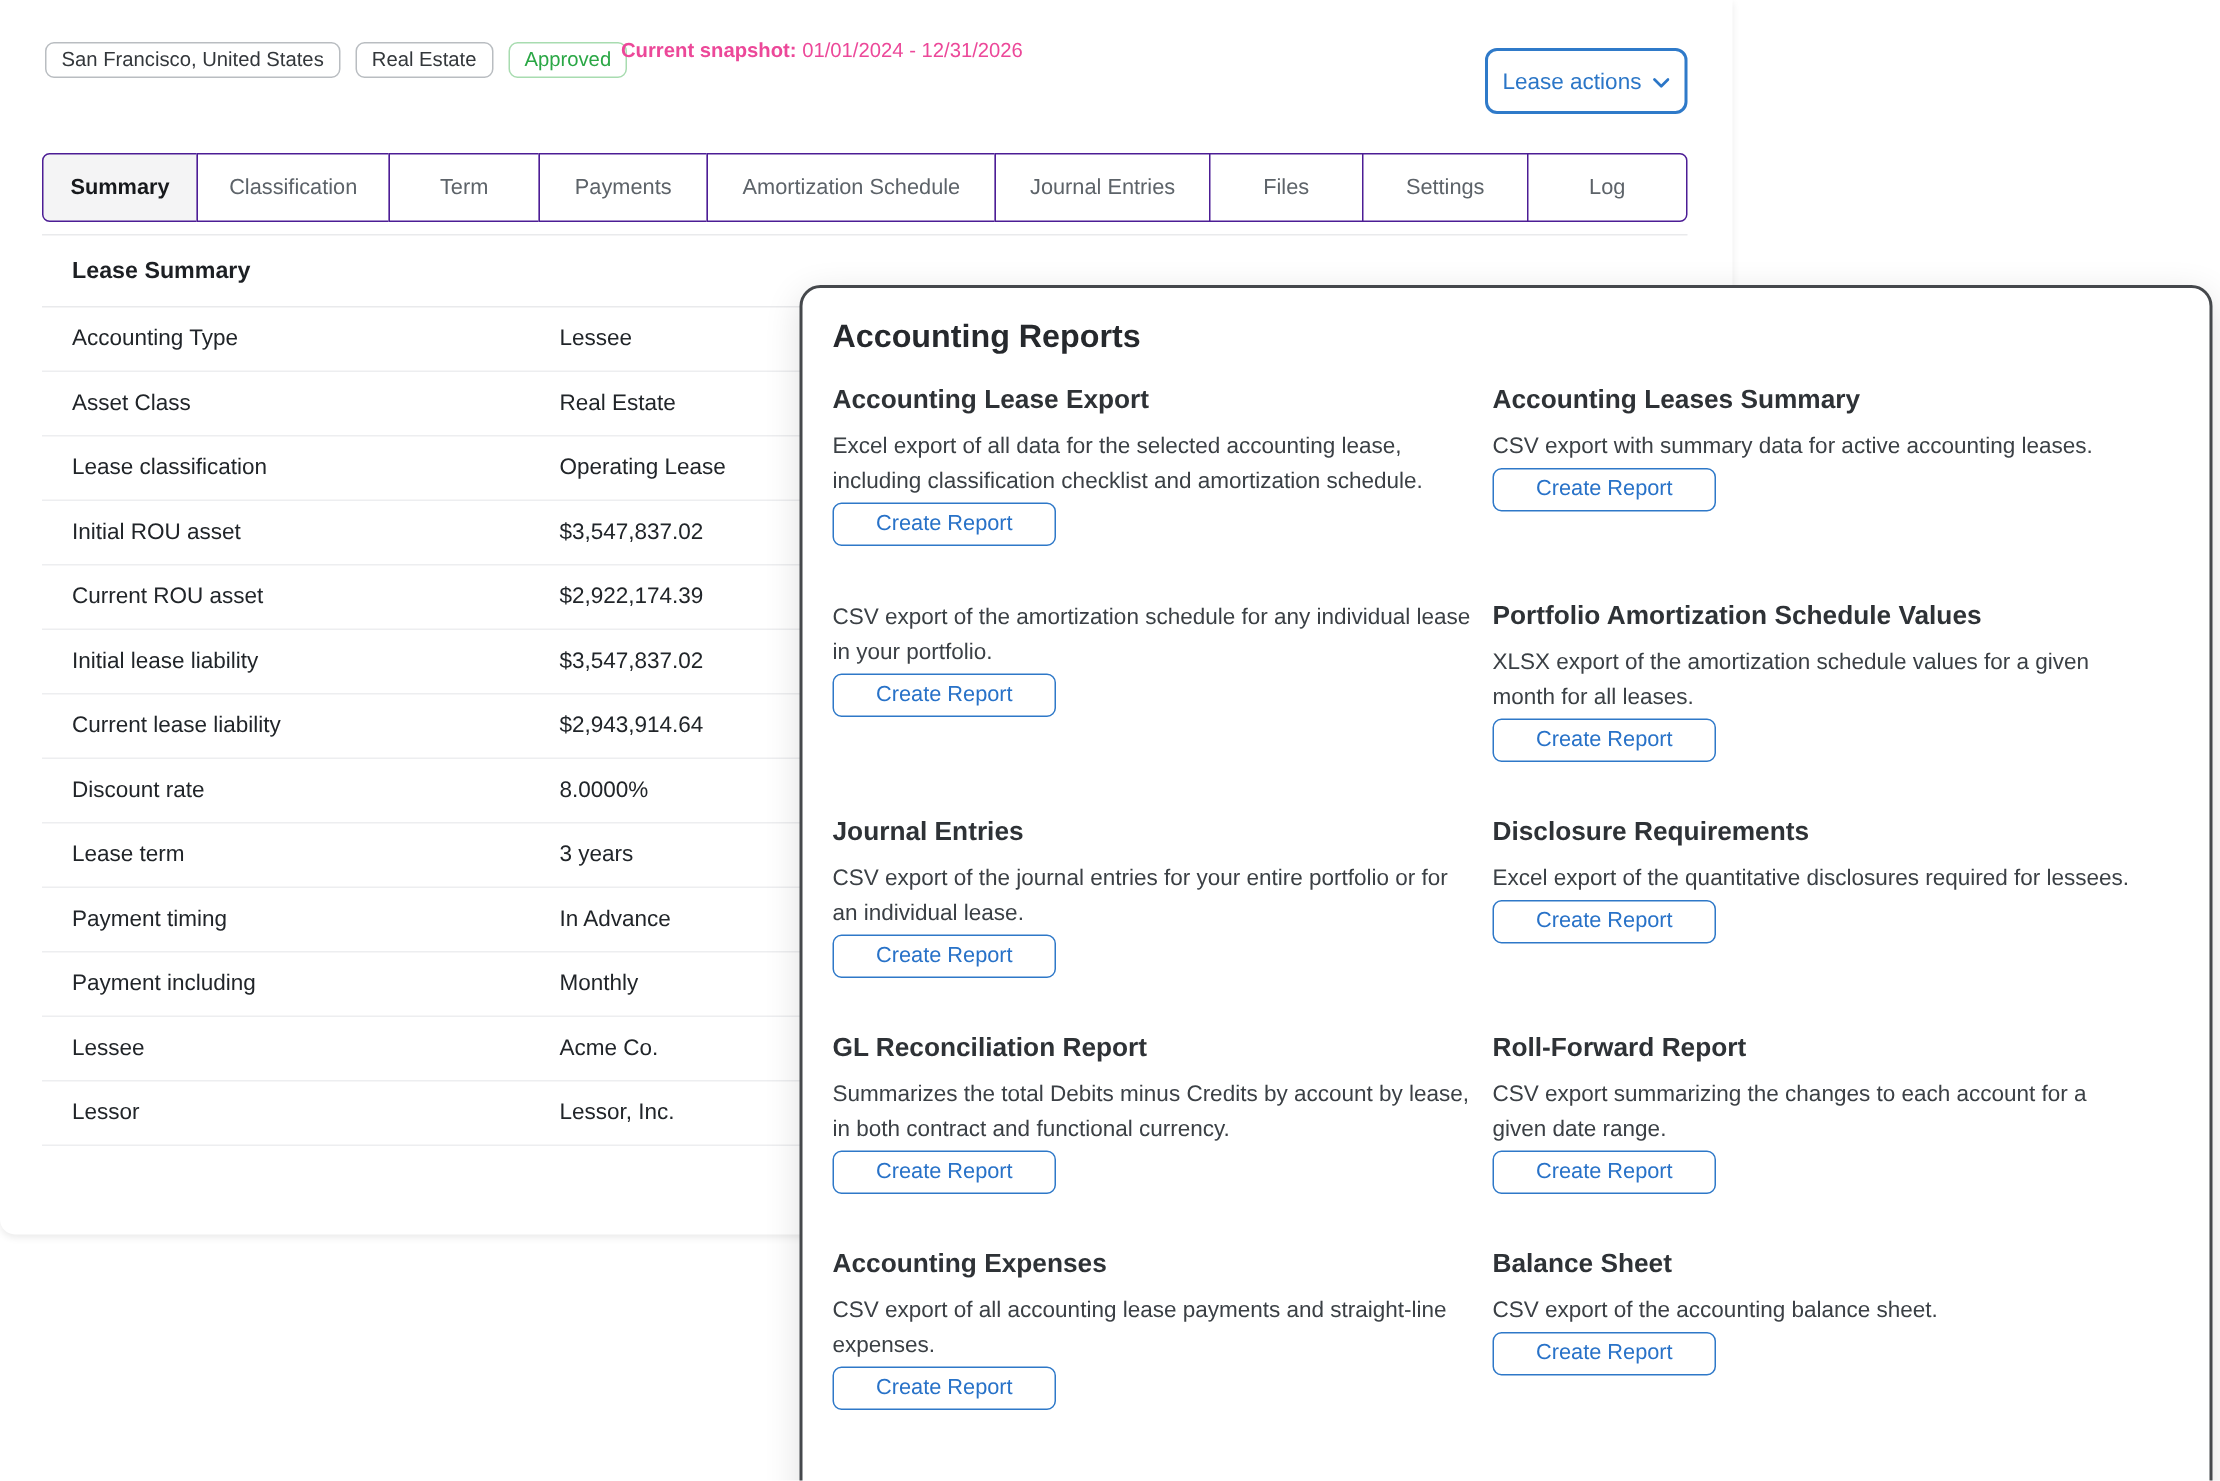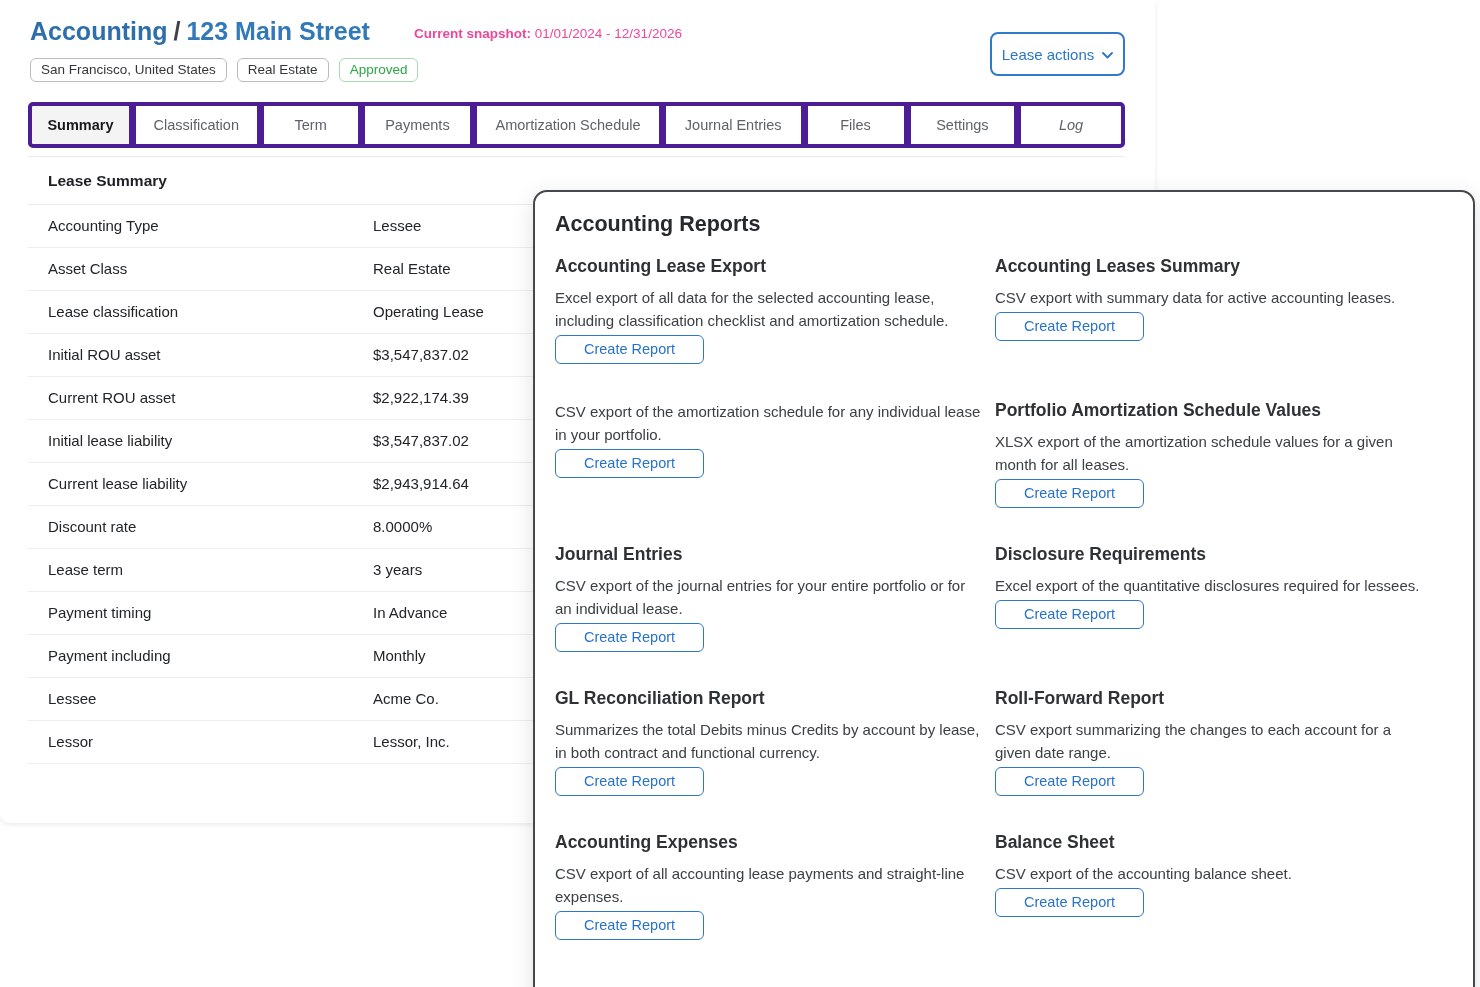--- a/index.html
+++ b/index.html
@@ -52,36 +52,36 @@
   }
   .chev { display: inline-flex; margin-top: 2px; }
 
   
   .tab-bar {
     position: absolute; left: 28px; top: 102px;
     width: 1097px; height: 46px; display: flex;
   }
   .tab {
     flex-basis: 0; display: flex; align-items: center; justify-content: center;
-    border: 4px solid #4c1d95; margin-left: -1px;
+    border: 1px solid #4c1d95; margin-left: -1px;
     background: #fff; color: #5d6369; font-size: 14.5px;
     white-space: nowrap; cursor: pointer;
   }
   .tab:first-child { margin-left: 0; border-radius: 5px 0 0 5px; }
   .tab:last-child { border-radius: 0 5px 5px 0; }
   .tab.active { background: #f4f4f5; color: #17191c; font-weight: bold; }
   .tab:nth-child(1) { flex-grow: 103; }
   .tab:nth-child(2) { flex-grow: 128; }
   .tab:nth-child(3) { flex-grow: 100; }
   .tab:nth-child(4) { flex-grow: 112; }
   .tab:nth-child(5) { flex-grow: 193; }
   .tab:nth-child(6) { flex-grow: 143; }
   .tab:nth-child(7) { flex-grow: 102; }
   .tab:nth-child(8) { flex-grow: 110; }
-  .tab:nth-child(9) { flex-grow: 106; font-style: italic; }
+  .tab:nth-child(9) { flex-grow: 106; }
 
   
   .summary-section { position: absolute; left: 28px; top: 156px; width: 1097px; }
   .section-header {
     padding: 15px 20px 14px; font-size: 15.5px; font-weight: bold; color: #1d2024;
     border-top: 1px solid #e9eaec; border-bottom: 1px solid #e9eaec;
   }
   .summary-row {
     display: flex; padding: 12px 20px 13px;
     border-bottom: 1px solid #edeef0; font-size: 15px; color: #212529;
@@ -112,21 +112,20 @@
     color: #2872c8; font-size: 14.5px; font-family: inherit; cursor: pointer;
     white-space: nowrap;
   }
 </style>
 </head>
 <body>
 
 <div class="app-region">
 
   <div class="page-header">
-    <h1 class="title-row"><span class="crumb-section">Accounting</span><span class="crumb-sep">/</span><span class="crumb-name">123 Main Street</span></h1>
 
     <div class="snapshot">
       <b>Current snapshot:</b>
       <span>01/01/2024 - 12/31/2026</span>
     </div>
 
     <div class="badges-row">
       <span class="badge">San Francisco, United States</span>
       <span class="badge">Real Estate</span>
       <span class="badge success">Approved</span>

